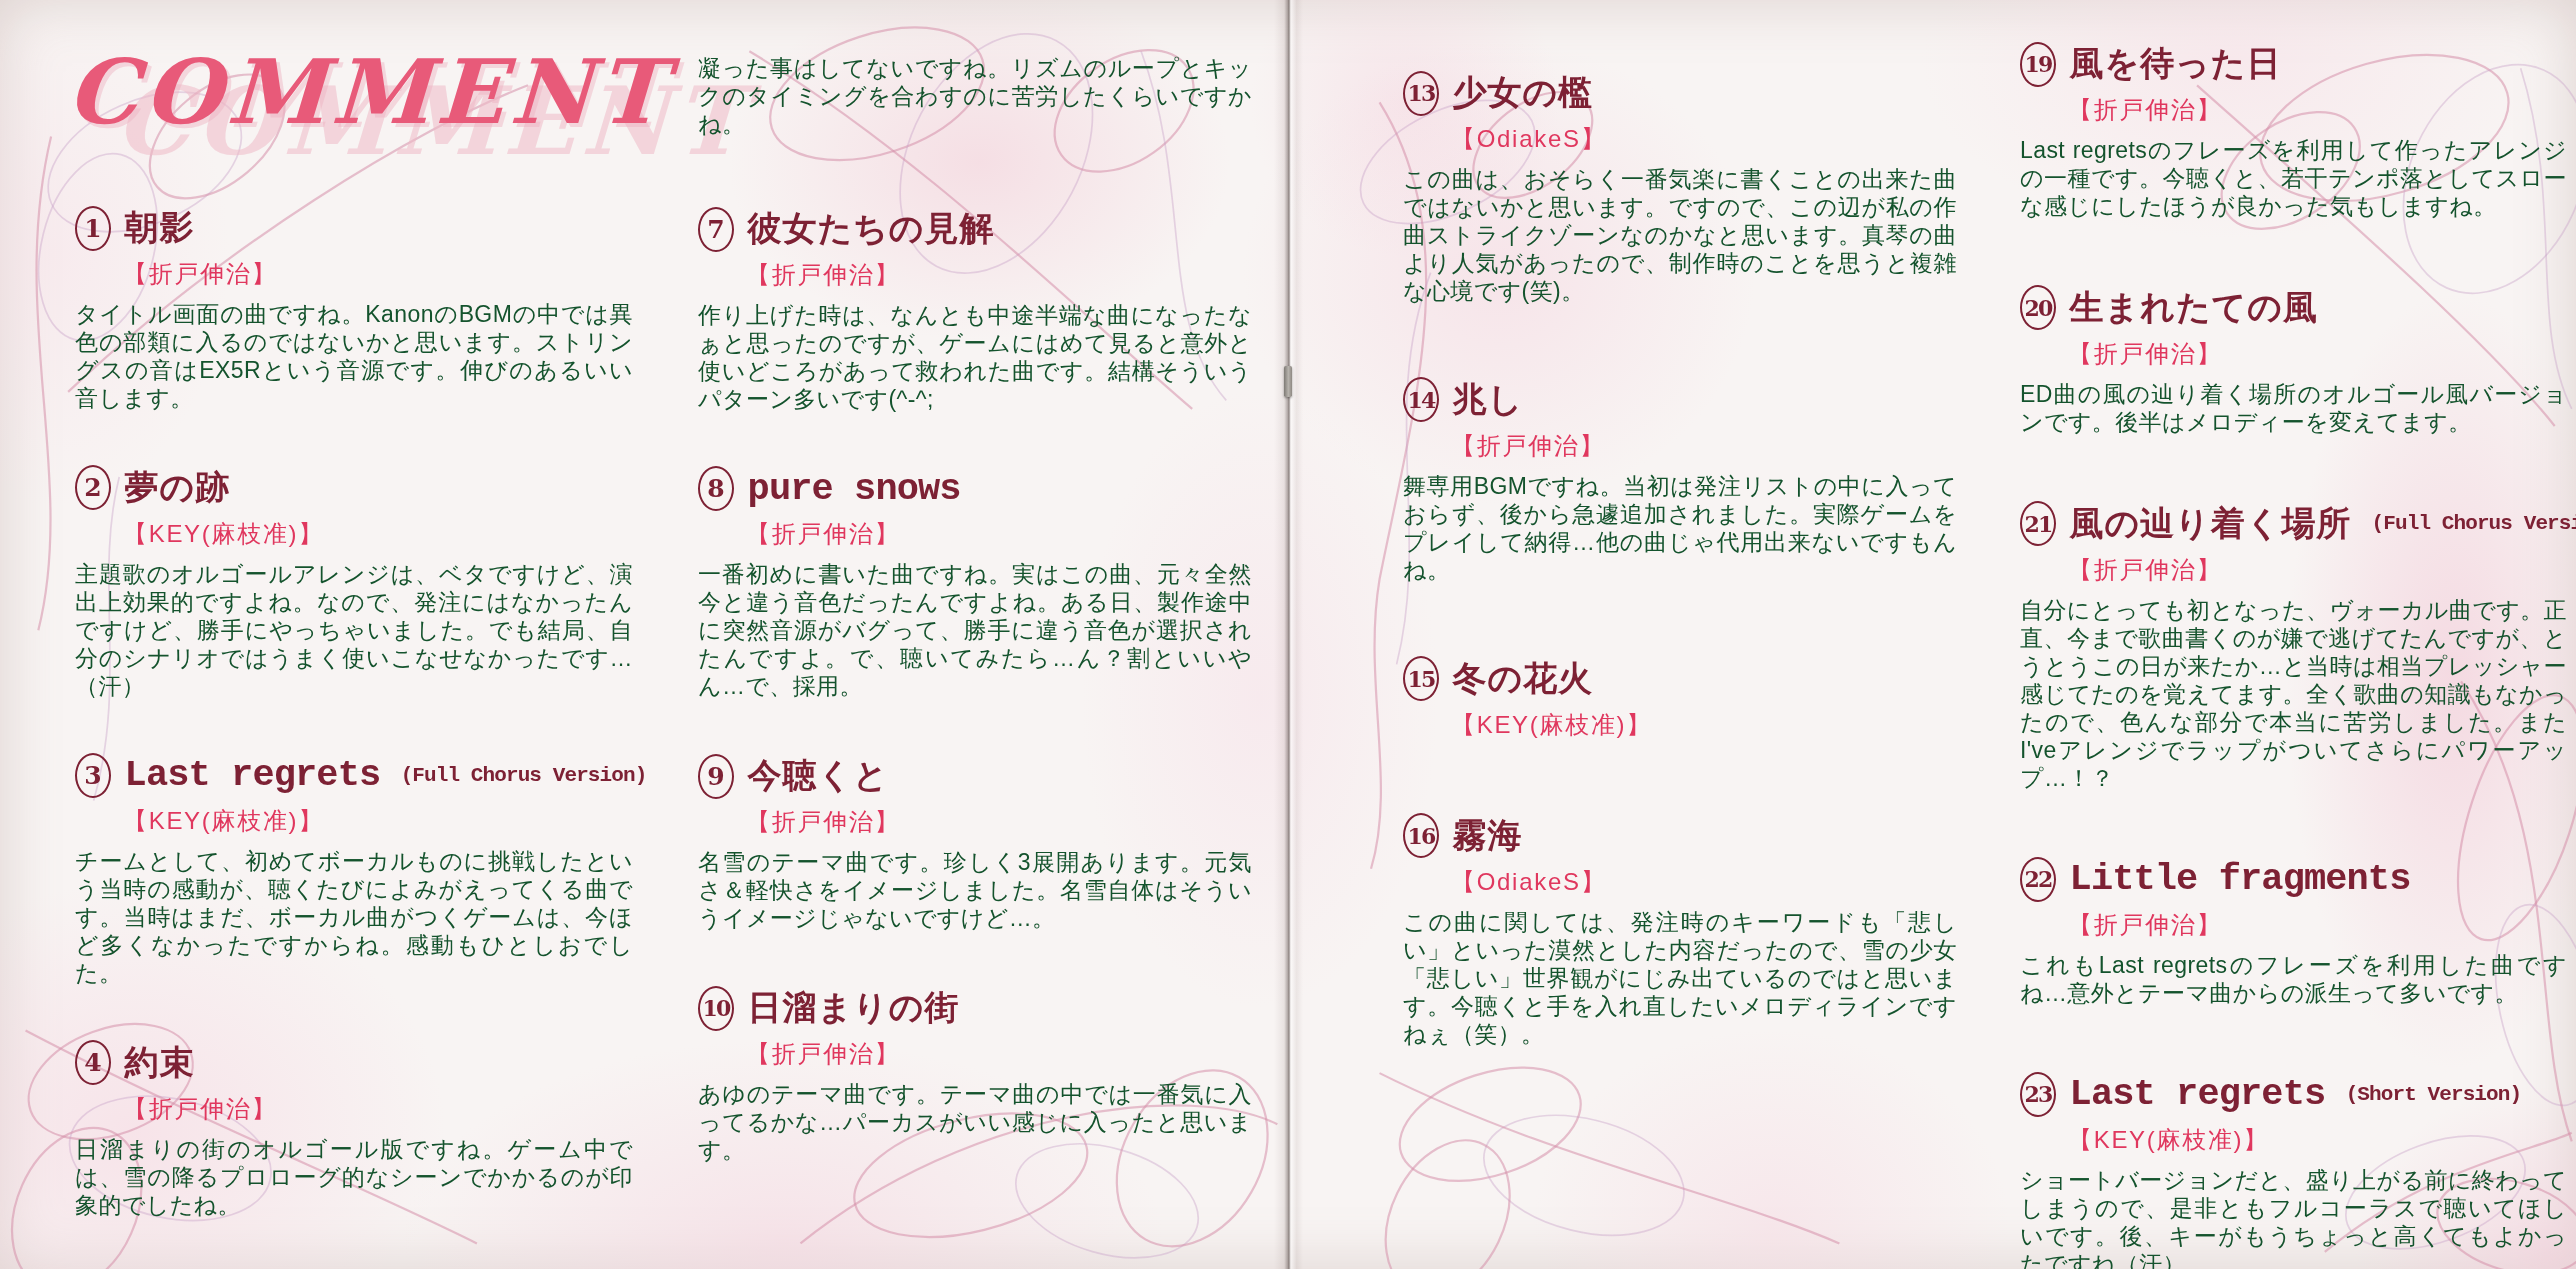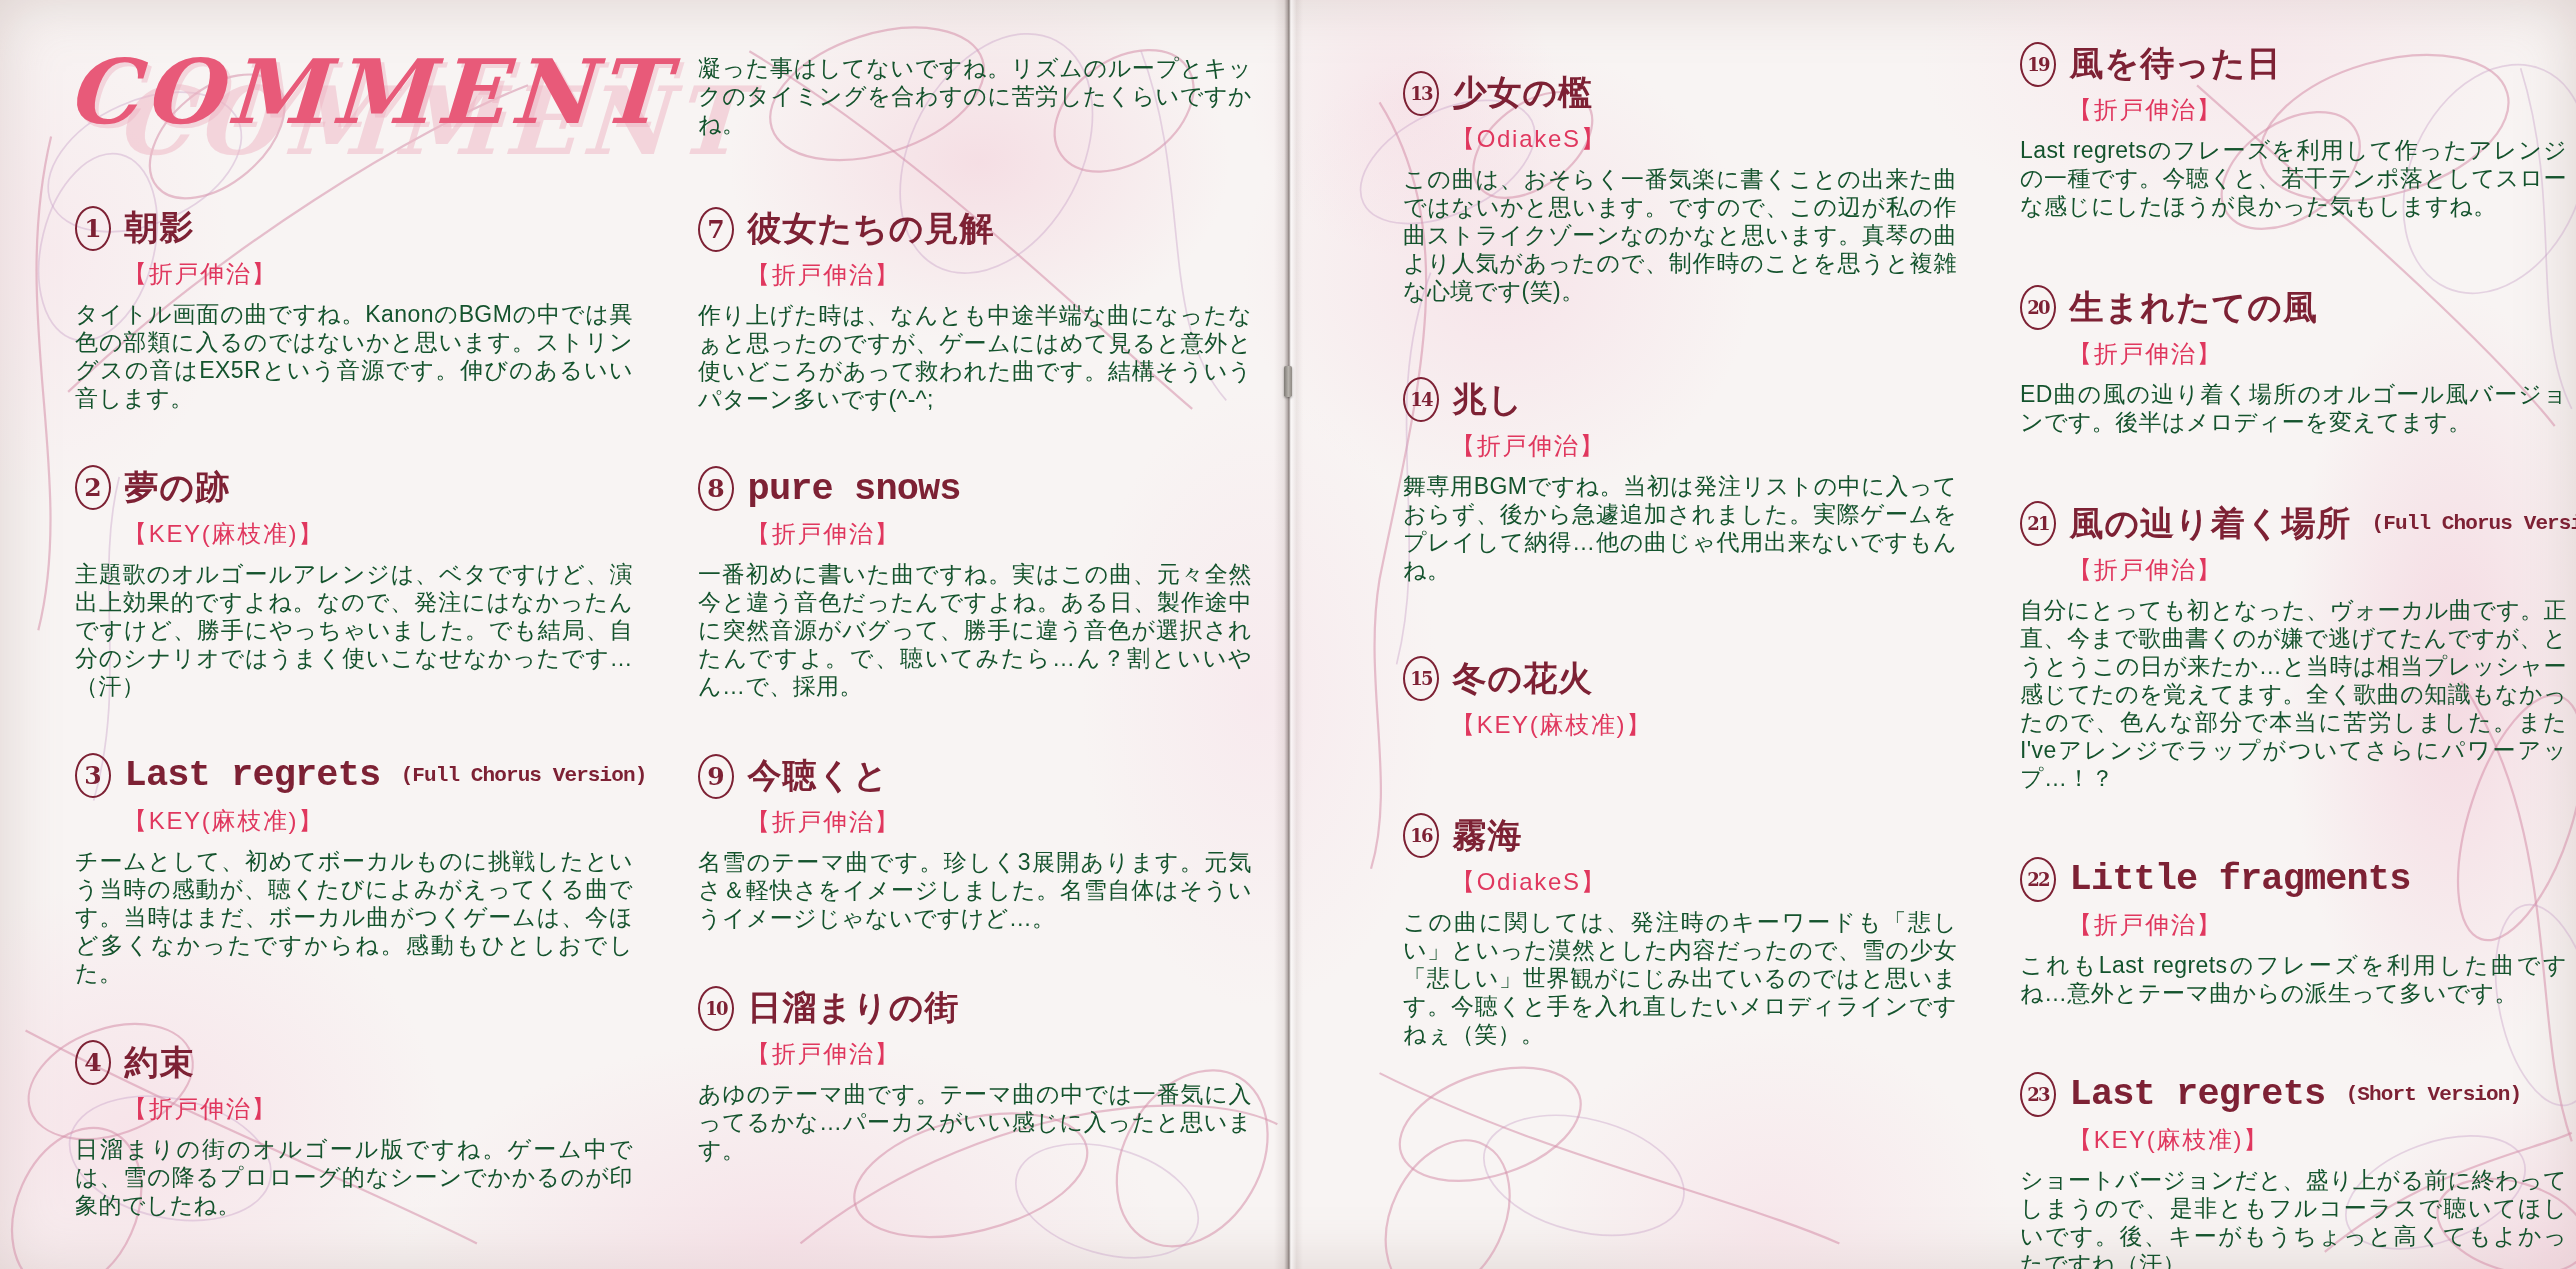--- a/index.html
+++ b/index.html
@@ -54,21 +54,21 @@
   #col3{left:1403px;width:554px;padding-top:70px;}
   #col4{left:2020px;width:547px;padding-top:41px;}
   .trk{margin-bottom:53px;}
   #col3 .trk{margin-bottom:72px;}
   #col4 .trk{margin-bottom:65px;}
   .cont{margin-bottom:68px;}
   .trk-head{display:flex;align-items:center;gap:13.6px;white-space:nowrap;}
   .trk-num{flex:0 0 auto;width:32px;height:41px;border:2.6px solid #7d2134;border-radius:50%;
     display:flex;align-items:center;justify-content:center;
     font-family:"DejaVu Serif","Liberation Serif",serif;font-weight:700;font-size:25px;color:#7d2134;}
-  .trk-num.two{font-size:18px;letter-spacing:-1.7px;}
+  .trk-num.two{font-size:22px;letter-spacing:-1.7px;}
   .trk-title{font-weight:700;font-size:34px;color:#7d2134;letter-spacing:0.9px;}
   .trk-title.latin{font-family:"Liberation Mono","DejaVu Sans Mono",monospace;font-size:37px;letter-spacing:-0.9px;}
   .trk-suffix{font-family:"Liberation Mono","DejaVu Sans Mono",monospace;font-weight:700;
     font-size:21px;color:#7d2134;letter-spacing:-0.9px;margin-left:6.8px;}
   .trk-composer{margin:6.8px 0 0 48px;font-weight:400;font-size:24px;color:#e0375e;letter-spacing:1.7px;}
   .trk-body{margin-top:10.2px;font-size:23px;line-height:28px;color:#14532d;
     letter-spacing:0.4px;text-align:justify;}
 </style>
 </head>
 <body>

